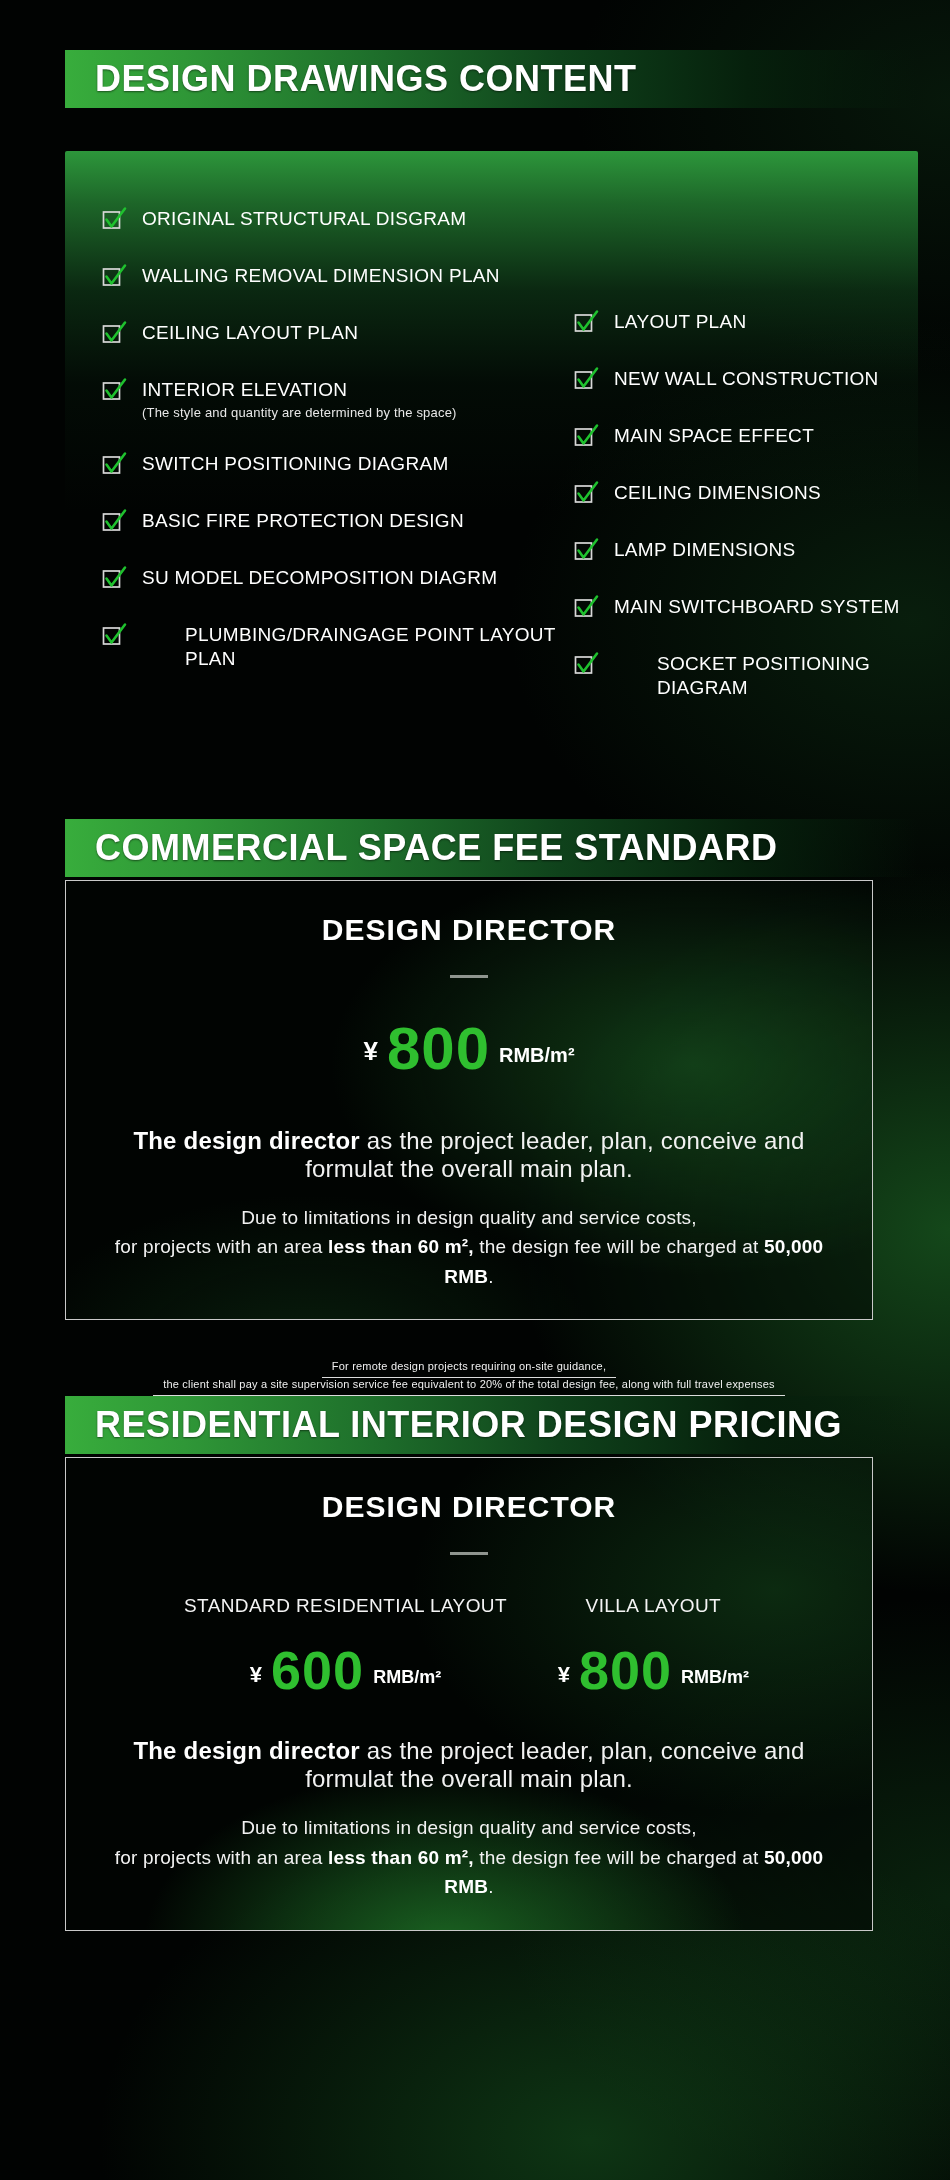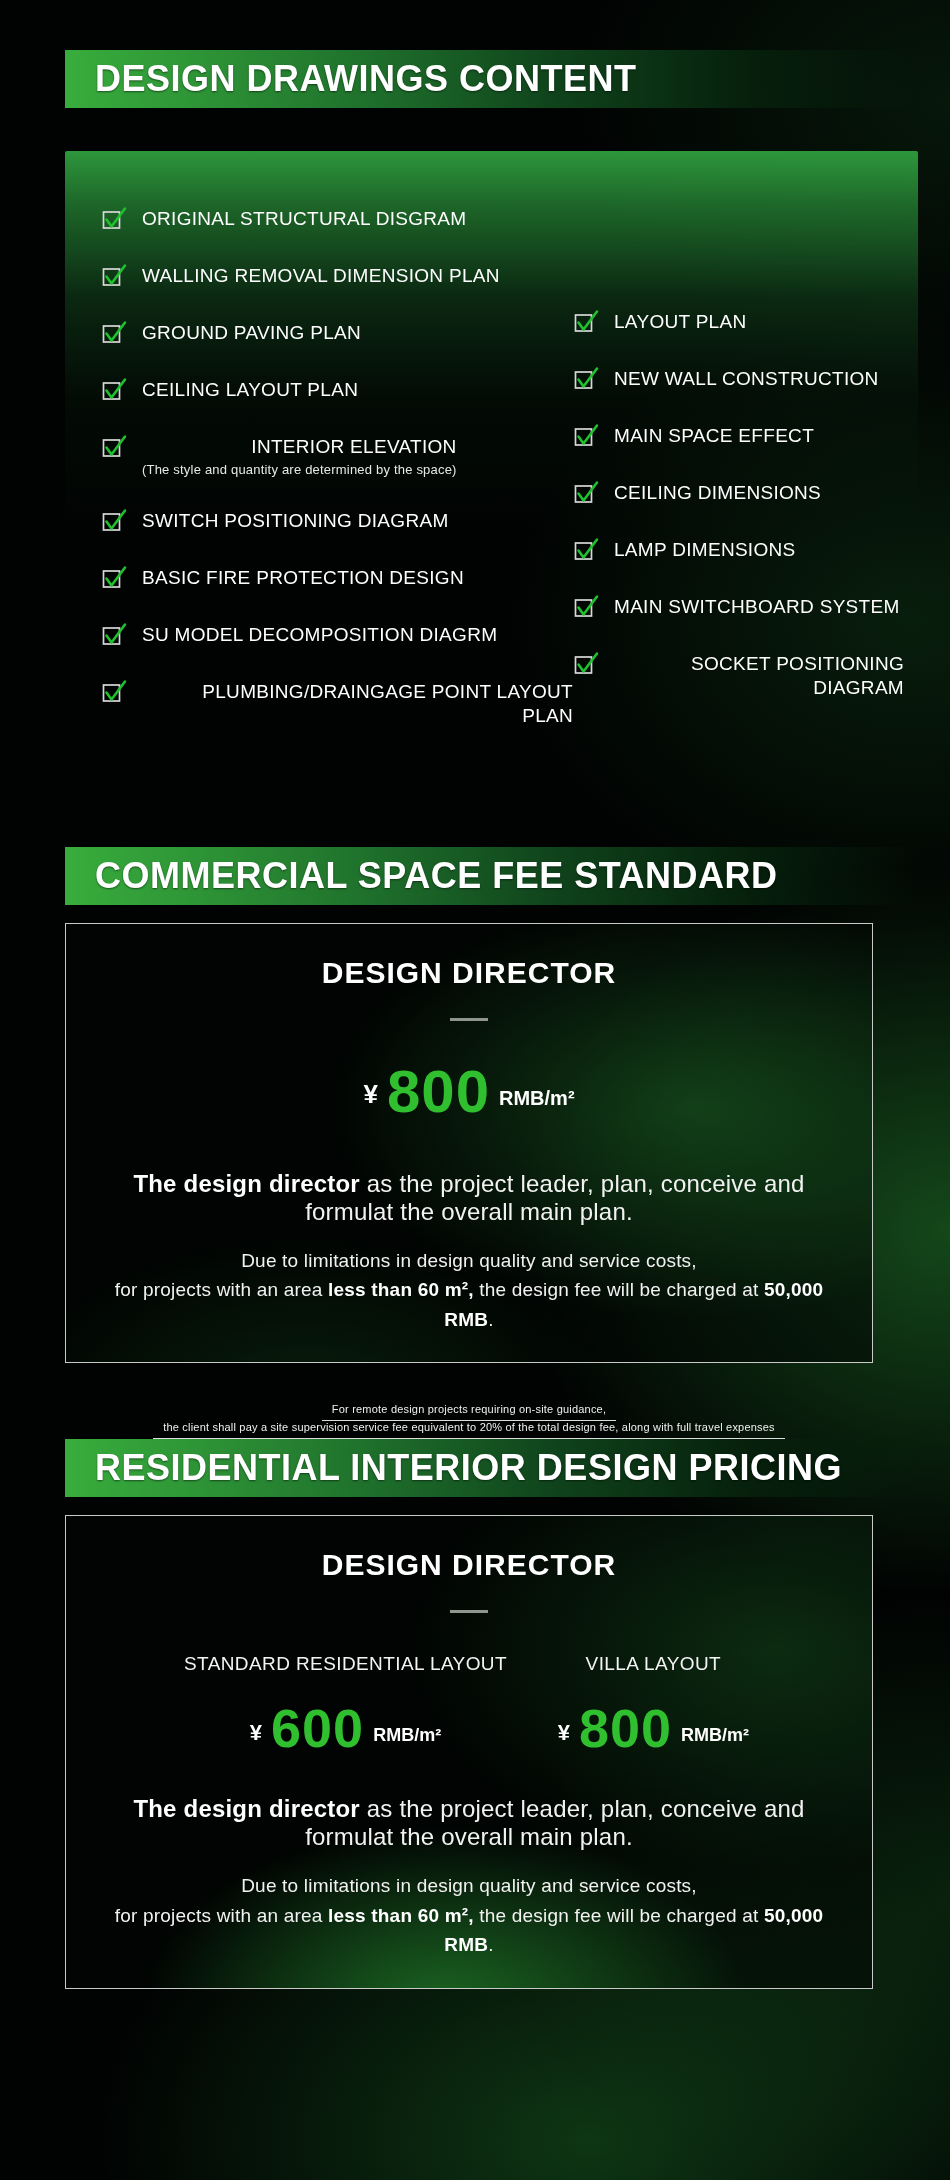--- a/index.html
+++ b/index.html
@@ -41,30 +41,30 @@
     padding:56px 14px 34px 36px;
     display:flex;
     border-radius:2px;
     background:linear-gradient(180deg,
       rgba(47,158,62,0.95) 0%, rgba(36,126,50,0.80) 9%,
       rgba(20,76,32,0.50) 24%, rgba(9,36,16,0.25) 40%,
       rgba(0,0,0,0) 62%);
   }
   .check-col-left  { width:472px; flex-shrink:0; }
   .check-col-right { flex:1; margin-top:103px; }
-  .check-item { display:flex; align-items:flex-start; margin-bottom:32px;text-align:right; }
+  .check-item { display:flex; align-items:flex-start; margin-bottom:32px; }
   .check-item:last-child { margin-bottom:0;gap:43px; }
   .checkbox-icon { width:27px; height:27px; flex-shrink:0; margin-right:14px; margin-top:-2px; }
   .check-label { font-size:19px; letter-spacing:0.3px; line-height:24px; display:block; }
   .check-note  { display:block; font-size:13px; color:#e8e8e8; margin-top:3px; letter-spacing:0.2px; }
 
   
   .card {
     border:1px solid #c9c9c9;
-    margin-top:18px; margin-right:45px;
+    margin-top:3px; margin-right:45px;
     text-align:center;
     padding:32px 28px 28px;
   }
   .card-commercial {
     background:
       radial-gradient(520px 300px at 78% 42%, rgba(32,112,42,0.50), transparent 70%),
       radial-gradient(420px 240px at 30% 110%, rgba(26,95,36,0.30), transparent 70%),
       rgba(2,6,3,0.55);
   }
   .card-residential {
@@ -134,32 +134,20 @@
         <rect x="2.5" y="7" width="16" height="16" fill="none" stroke="#d8d8d8" stroke-width="1.7"></rect>
         <path d="M5.5 14.5 L10.5 21.5 L24 3.5" fill="none" stroke="#1fc12e" stroke-width="2.6" stroke-linecap="round" stroke-linejoin="round"></path>
       </svg>
     </span>
     <span class="check-text">
       <span class="check-label">WALLING REMOVAL DIMENSION PLAN</span>
 
     </span>
   </div>
 
-  <div class="check-item">
-    <span class="checkbox-icon">
-      <svg viewBox="0 0 27 27" width="27" height="27" aria-hidden="true">
-        <rect x="2.5" y="7" width="16" height="16" fill="none" stroke="#d8d8d8" stroke-width="1.7"></rect>
-        <path d="M5.5 14.5 L10.5 21.5 L24 3.5" fill="none" stroke="#1fc12e" stroke-width="2.6" stroke-linecap="round" stroke-linejoin="round"></path>
-      </svg>
-    </span>
-    <span class="check-text">
-      <span class="check-label">GROUND PAVING PLAN</span>
-
-    </span>
-  </div>
 
   <div class="check-item">
     <span class="checkbox-icon">
       <svg viewBox="0 0 27 27" width="27" height="27" aria-hidden="true">
         <rect x="2.5" y="7" width="16" height="16" fill="none" stroke="#d8d8d8" stroke-width="1.7"></rect>
         <path d="M5.5 14.5 L10.5 21.5 L24 3.5" fill="none" stroke="#1fc12e" stroke-width="2.6" stroke-linecap="round" stroke-linejoin="round"></path>
       </svg>
     </span>
     <span class="check-text">
       <span class="check-label">CEILING LAYOUT PLAN</span>

